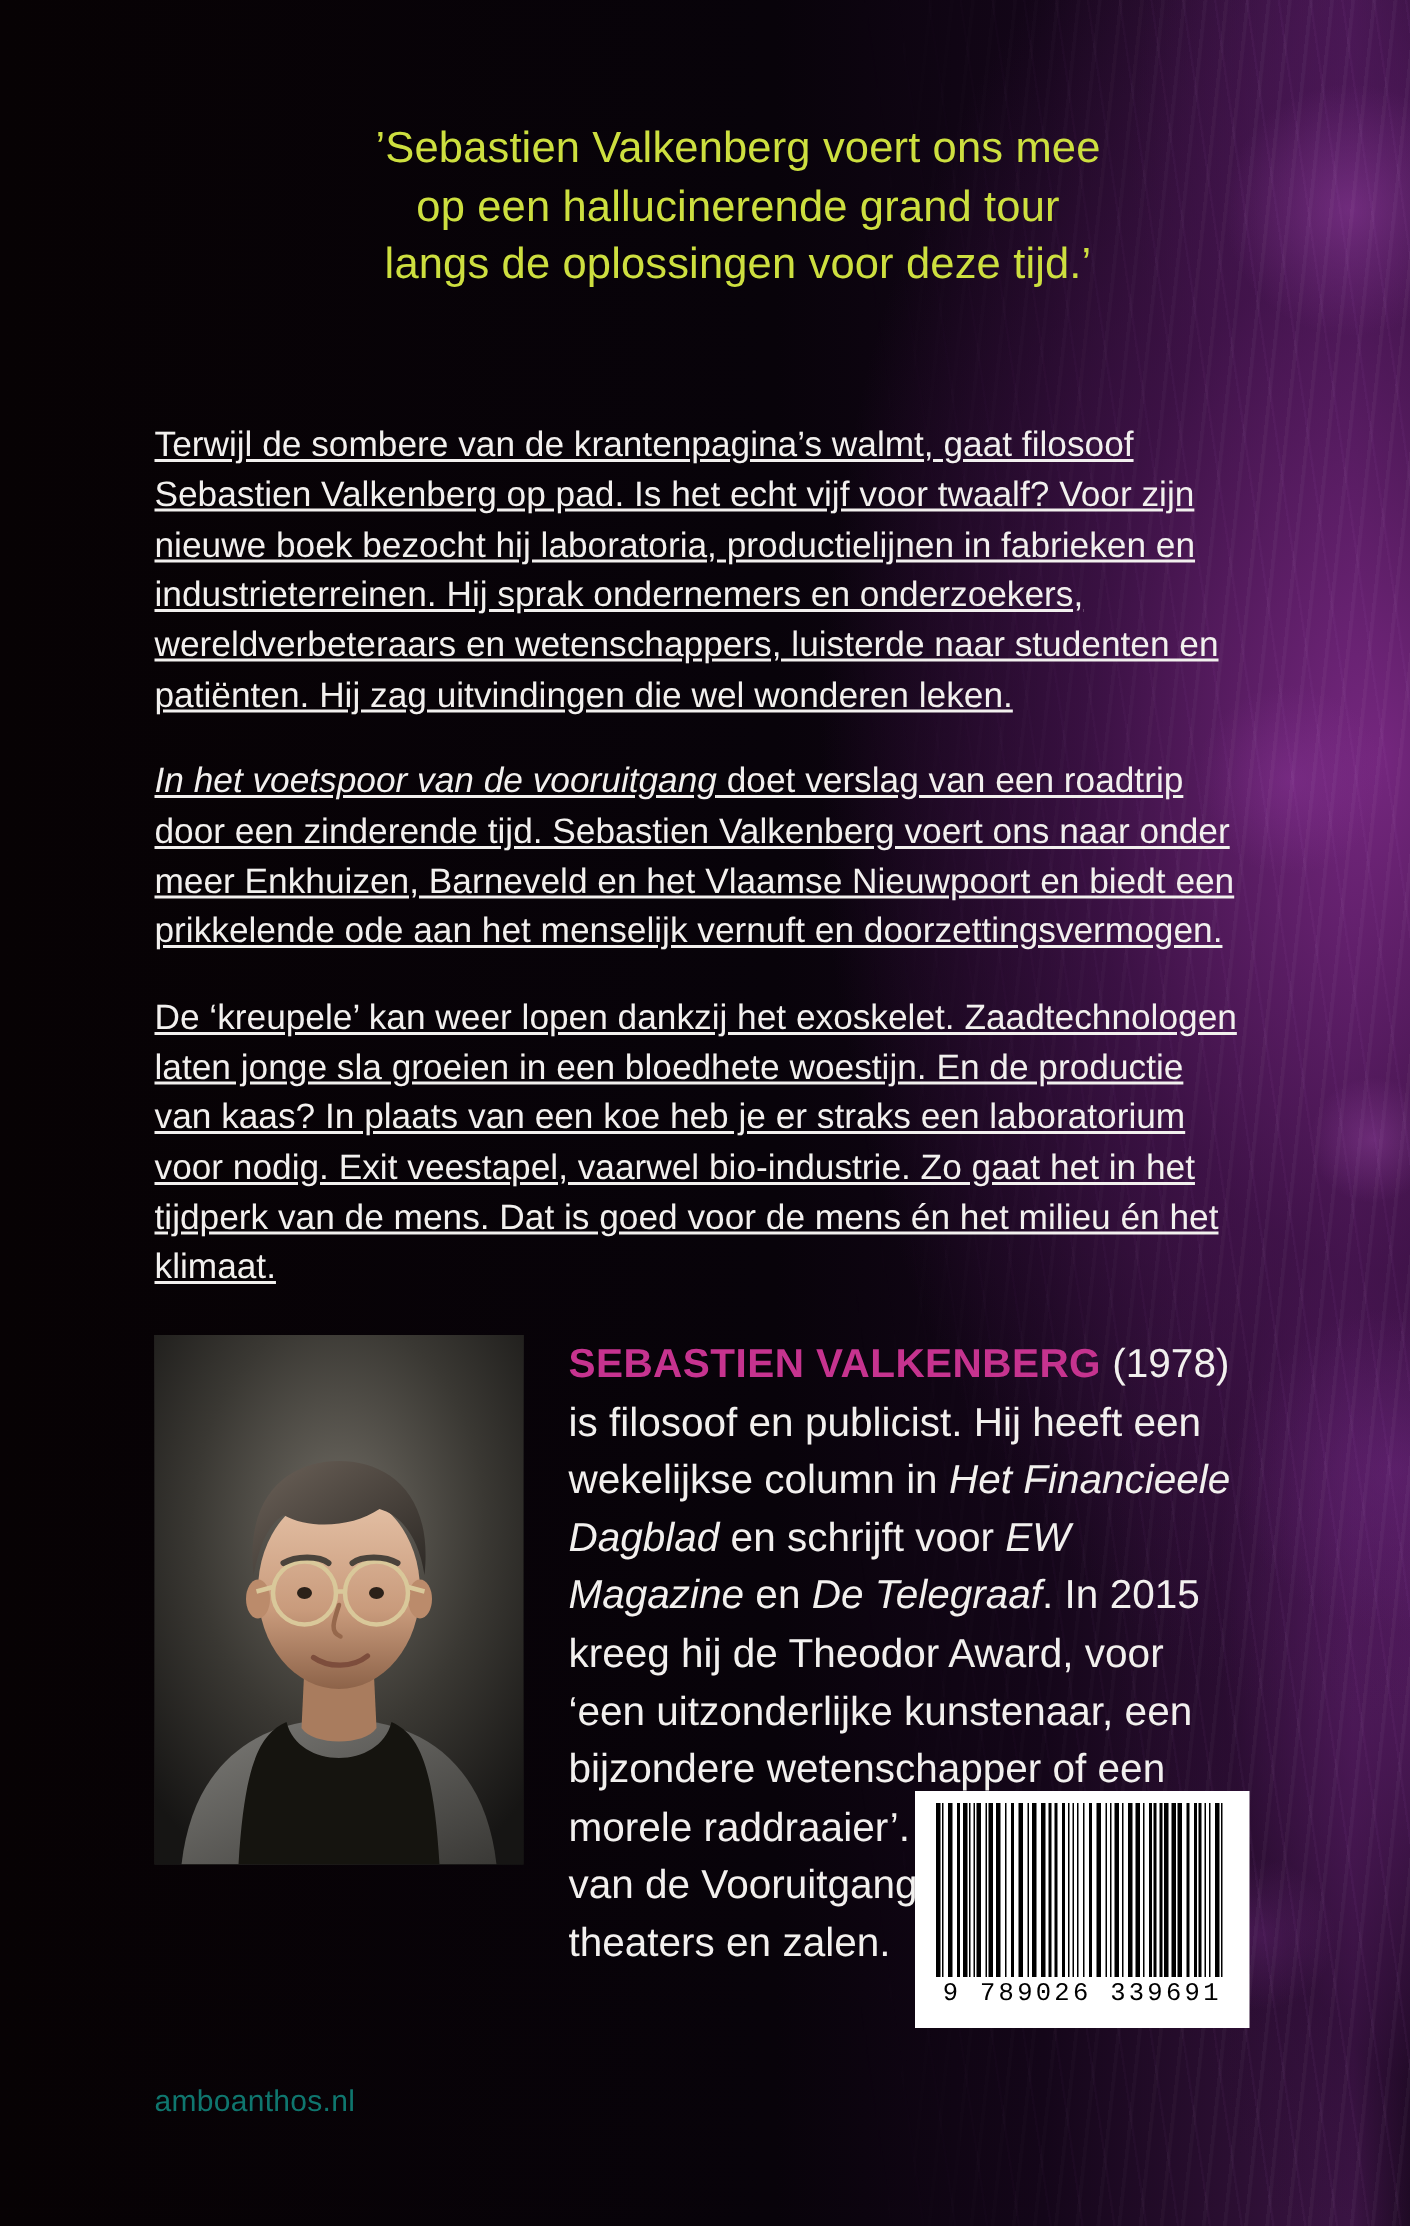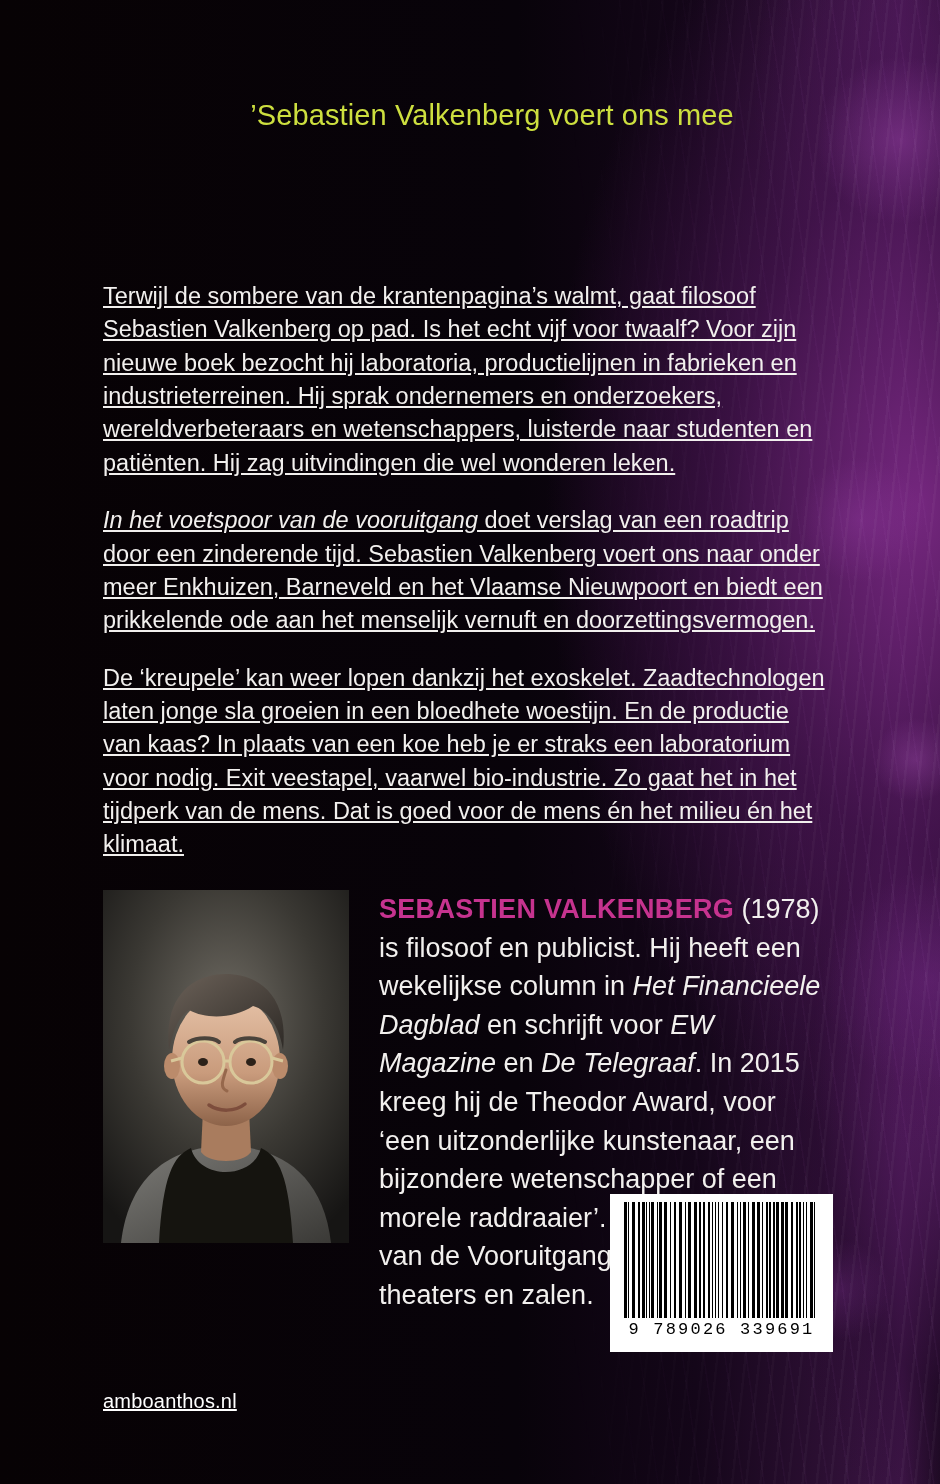--- a/index.html
+++ b/index.html
@@ -49,21 +49,21 @@
   .content {
     position: absolute;
     inset: 0;
   }
 
   
   .quote {
     position: absolute;
     left: 0;
     right: 0;
-    top: 96px;
+    top: 80px;
     text-align: center;
     color: #cddf3f;
     font-size: 29px;
     line-height: 1.33;
     letter-spacing: 0.1px;
     padding: 0 60px;
     margin-left: 44px;
   }
   .quote .line { display: block; white-space: nowrap; }
   .quote .attrib { display: block; margin-top: 3px; }
@@ -148,38 +148,39 @@
     font-size: 17px;
     letter-spacing: 2.2px;
     color: #000;
   }
 
   
   .publisher {
     position: absolute;
     left: 103px;
     top: 1390px;
-    color: #ffffff;
+    color: #0f766e;
     font-size: 20px;
     letter-spacing: 0.2px;
-    text-decoration: underline;
   }
 </style>
 </head>
 <body>
 
 <div id="cover">
   <div class="bg-base"></div>
   <div class="bg-blobs"></div>
   <div class="bg-streaks"></div>
 
   <div class="content">
 
     <div class="quote">
       <span class="line">’Sebastien Valkenberg voert ons mee</span>
+      <span class="line">op een hallucinerende grand tour</span>
+      <span class="line">langs de oplossingen voor deze tijd.’</span>
     </div>
 
     <div class="blurb">
       <p>Terwijl de sombere van de krantenpagina’s walmt, gaat filosoof Sebastien Valkenberg op pad. Is het echt vijf voor twaalf? Voor zijn nieuwe boek bezocht hij laboratoria, productielijnen in fabrieken en industrieterreinen. Hij sprak ondernemers en onderzoekers, wereldverbeteraars en wetenschappers, luisterde naar studenten en patiënten. Hij zag uitvindingen die wel wonderen leken.</p>
       <p><em>In het voetspoor van de vooruitgang</em><span> doet verslag van een roadtrip door een zinderende tijd. Sebastien Valkenberg voert ons naar onder meer Enkhuizen, Barneveld en het Vlaamse Nieuwpoort en biedt een prikkelende ode aan het menselijk vernuft en doorzettingsvermogen.</span></p>
       <p>De ‘kreupele’ kan weer lopen dankzij het exoskelet. Zaadtechnologen laten jonge sla groeien in een bloedhete woestijn. En de productie van kaas? In plaats van een koe heb je er straks een laboratorium voor nodig. Exit veestapel, vaarwel bio-industrie. Zo gaat het in het tijdperk van de mens. Dat is goed voor de mens én het milieu én het klimaat.</p>
     </div>
 
     <div class="author-block">
       <div class="author-photo">

